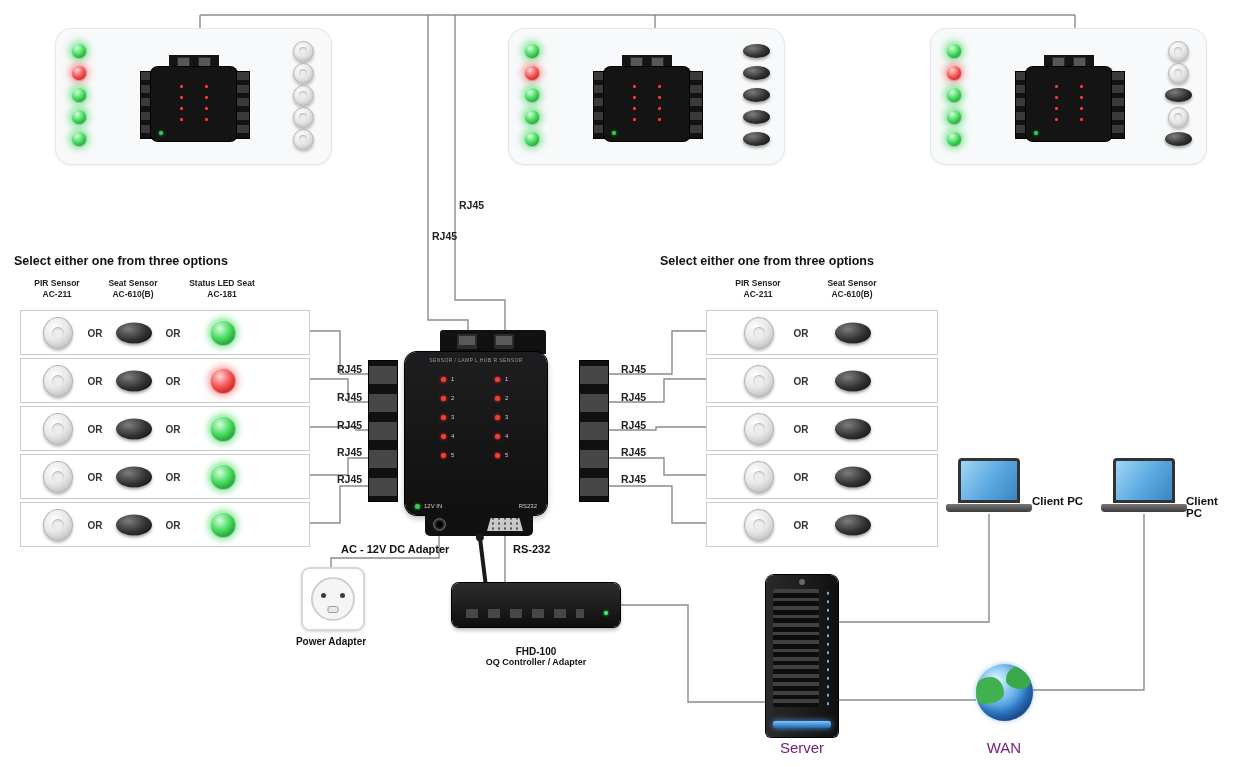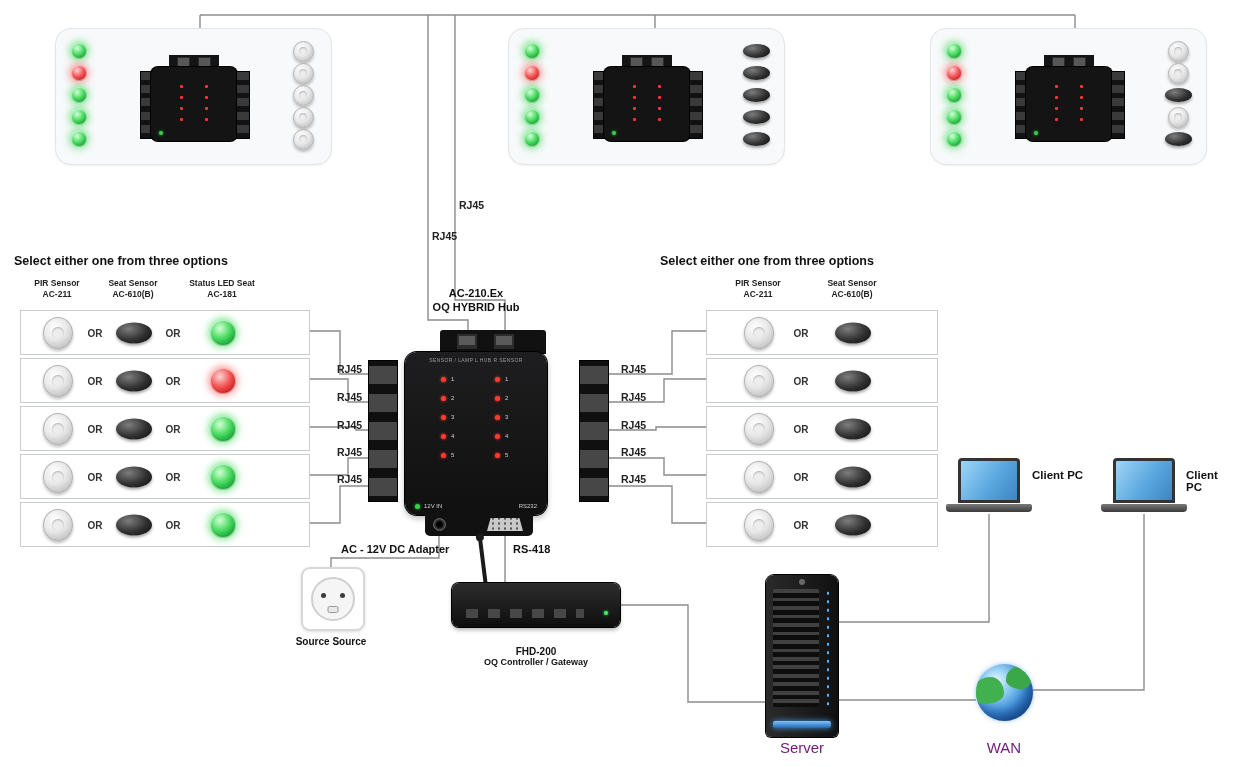--- a/index.html
+++ b/index.html
@@ -52,21 +52,21 @@
   .row-l{left:20px;width:288px;}
   .row-r{left:706px;width:230px;}
   .cslot{position:absolute;top:50%;transform:translateY(-50%);display:flex;align-items:center;justify-content:center;}
   .or{position:absolute;top:50%;transform:translateY(-50%);text-align:center;font-size:10px;font-weight:bold;color:#333;}
 
   
   .rj{position:absolute;font-weight:bold;font-size:10.5px;color:#222;z-index:3;}
   .line-label{position:absolute;font-weight:bold;font-size:11px;color:#111;z-index:3;}
   .cap-label{position:absolute;font-weight:bold;font-size:10px;color:#111;text-align:center;z-index:3;}
   .big-label{position:absolute;font-size:15px;color:#701a75;text-align:center;z-index:3;}
-  .pc-label{position:absolute;font-weight:bold;font-size:11.5px;color:#111;z-index:3;}
+  .pc-label{position:absolute;font-weight:bold;font-size:11.5px;color:#111;z-index:3;margin-top:26px;}
 
   
   .jackstrip{position:absolute;top:360px;width:28px;height:140px;background:#141414;border:1px solid #000;z-index:2;
         background-image:repeating-linear-gradient(180deg,#101010 0 5px,#474747 5px 23px,#101010 23px 28px);}
   .hub-title{position:absolute;left:402px;top:287px;width:148px;text-align:center;font-size:11px;
         font-weight:bold;color:#111;line-height:1.25;z-index:2;}
   .hub-title span{display:block;}
   .hub-ports{position:absolute;left:440px;top:330px;width:106px;height:24px;background:#111;
         border-radius:3px 3px 0 0;z-index:2;}
   .hub-ports i{position:absolute;top:4px;width:20px;height:15px;background:#5a5a5a;border:2px solid #2c2c2c;
@@ -468,24 +468,20 @@
   <span class="rj" style="left:337px;top:391px;">RJ45</span>
   <span class="rj" style="left:337px;top:419px;">RJ45</span>
   <span class="rj" style="left:337px;top:446px;">RJ45</span>
   <span class="rj" style="left:337px;top:473px;">RJ45</span>
   <span class="rj" style="left:621px;top:363px;">RJ45</span>
   <span class="rj" style="left:621px;top:391px;">RJ45</span>
   <span class="rj" style="left:621px;top:419px;">RJ45</span>
   <span class="rj" style="left:621px;top:446px;">RJ45</span>
   <span class="rj" style="left:621px;top:473px;">RJ45</span>
 
-  <div class="hub-title">
-    <span>AC-210.Ex</span>
-    <span>OQ HYBRID Hub</span>
-  </div>
   <div class="hub-ports">
     <i style="left:17px;"></i>
     <i style="left:54px;"></i>
   </div>
   <div class="jackstrip" style="left:368px;"></div>
   <div class="hub-body">
     <div class="hub-header">SENSOR / LAMP    L   HUB   R    SENSOR</div>
     <div class="ledcol" style="left:36px;">
       <div class="ledrow">
           <span class="dot redl"></span>
@@ -538,34 +534,34 @@
       <span>RS232</span>
     </div>
   </div>
   <div class="jackstrip" style="left:579px;"></div>
   <div class="hub-bottom">
     <span class="dcjack"></span>
     <span class="db9"></span>
   </div>
 
   <span class="line-label" style="left:341px;top:543px;">AC - 12V DC Adapter</span>
-  <span class="line-label" style="left:513px;top:543px;">RS-418</span>
+  <span class="line-label" style="left:513px;top:543px;">RS-232</span>
 
   <div class="socket">
     <div class="socket-face">
         <span class="socket-slot"></span>
       </div>
   </div>
-  <div class="cap-label" style="left:281px;top:636px;width:100px;">Source Source</div>
+  <div class="cap-label" style="left:281px;top:636px;width:100px;">Power Adapter</div>
 
   <div class="antenna"></div>
   <div class="fhd"></div>
   <div class="fhd-label">
-    <span class="l1">FHD-200</span>
-    <span class="l2">OQ Controller / Gateway</span>
+    <span class="l1">FHD-100</span>
+    <span class="l2">OQ Controller / Adapter</span>
   </div>
 
   <div class="server">
     <span class="server-top"></span>
     <span class="server-glow"></span>
   </div>
   <div class="big-label" style="left:766px;top:739px;width:72px;">Server</div>
 
   <div class="globe"></div>
   <div class="big-label" style="left:969px;top:739px;width:70px;">WAN</div>

